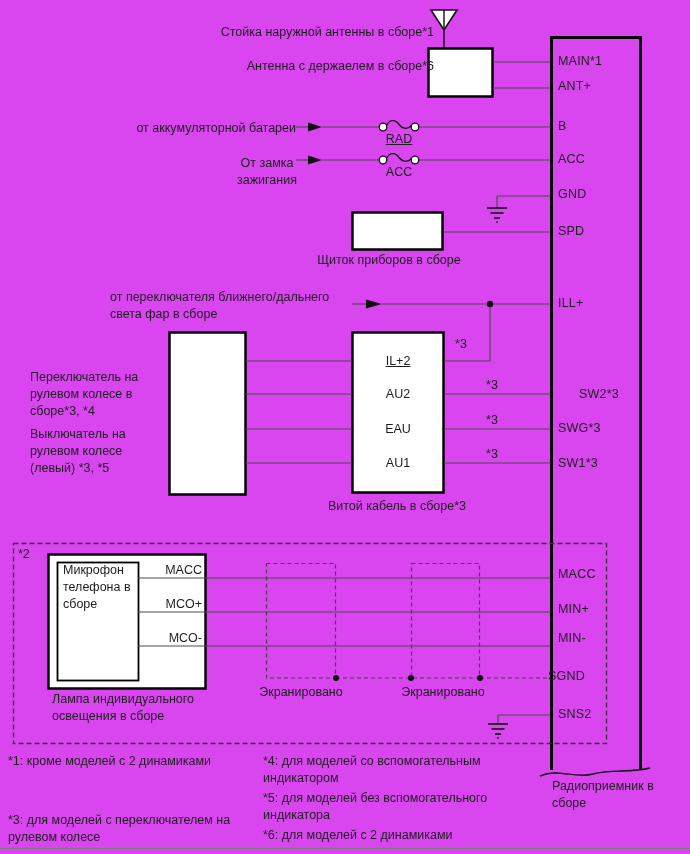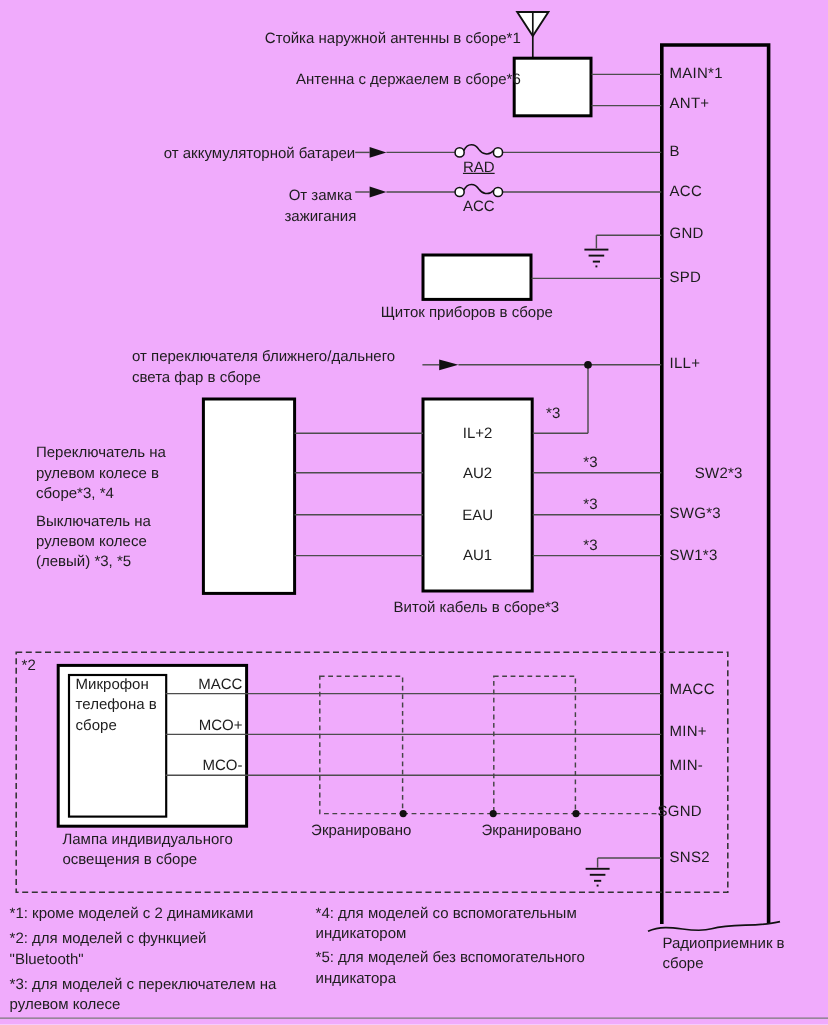--- a/index.html
+++ b/index.html
@@ -1,16 +1,16 @@
 <!DOCTYPE html>
 <html><head>
 <meta charset="utf-8">
 <style>
   html,body{margin:0;padding:0;background:#ffffff;}
-  #stage{position:relative;width:690px;height:854px;background:#f0abfc;overflow:hidden;
+  #stage{position:relative;width:690px;height:854px;background:#d946ef;overflow:hidden;
          font-family:"Liberation Sans", sans-serif;color:#1d1d1d;}
   #art{position:absolute;left:0;top:0;}
   .t{position:absolute;font-size:12.5px;line-height:17px;white-space:nowrap;color:#1d1d1d;}
   .pre{white-space:pre-line;}
   .r{text-align:right;}
   .c{text-align:center;}
   .pin{font-size:12.5px;letter-spacing:0.2px;}
 </style>
 </head>
 <body>
@@ -145,21 +145,21 @@
   <div class="t pre" style="left:110px;top:289px;width:260px;">от переключателя ближнего/дальнего
 света фар в сборе</div>
 
   <div class="t pre" style="left:30px;top:369px;">Переключатель на
 рулевом колесе в
 сборе*3, *4</div>
   <div class="t pre" style="left:30px;top:426px;">Выключатель на
 рулевом колесе
 (левый) *3, *5</div>
 
-  <div class="t c" style="left:352px;top:353px;width:92px;">IL+2</div>
+  <div class="t c" style="left:352px;top:353px;width:92px;text-decoration:underline;">IL+2</div>
   <div class="t c" style="left:352px;top:386px;width:92px;">AU2</div>
   <div class="t c" style="left:352px;top:421px;width:92px;">EAU</div>
   <div class="t c" style="left:352px;top:455px;width:92px;">AU1</div>
   <div class="t c" style="left:448px;top:336px;width:26px;">*3</div>
   <div class="t c" style="left:479px;top:377px;width:26px;">*3</div>
   <div class="t c" style="left:479px;top:412px;width:26px;">*3</div>
   <div class="t c" style="left:479px;top:446px;width:26px;">*3</div>
   <div class="t c" style="left:297px;top:498px;width:200px;">Витой кабель в сборе*3</div>
 
   <div class="t" style="left:18px;top:546px;">*2</div>
@@ -186,22 +186,21 @@
   <div class="t pin" style="left:558px;top:455px;text-align:center;">SW1*3</div>
   <div class="t pin" style="left:558px;top:566px;">MACC</div>
   <div class="t pin" style="left:558px;top:601px;">MIN+</div>
   <div class="t pin" style="left:558px;top:630px;">MIN-</div>
   <div class="t pin" style="left:548px;top:668px;text-align:right;">SGND</div>
   <div class="t pin" style="left:558px;top:706px;">SNS2</div>
   <div class="t pre" style="left:552px;top:778px;">Радиоприемник в
 сборе</div>
 
   <div class="t" style="left:8px;top:753px;">*1: кроме моделей с 2 динамиками</div>
-  <div class="t pre" style="left:8px;top:774px;">*2: для моделей с функцией
-"Bluetooth"</div>
   <div class="t pre" style="left:8px;top:812px;">*3: для моделей с переключателем на
 рулевом колесе</div>
   <div class="t pre" style="left:263px;top:753px;">*4: для моделей со вспомогательным
 индикатором</div>
   <div class="t pre" style="left:263px;top:790px;">*5: для моделей без вспомогательного
 индикатора</div>
+  <div class="t" style="left:263px;top:827px;">*6: для моделей с 2 динамиками</div>
 
 </div>
 
 </body></html>

